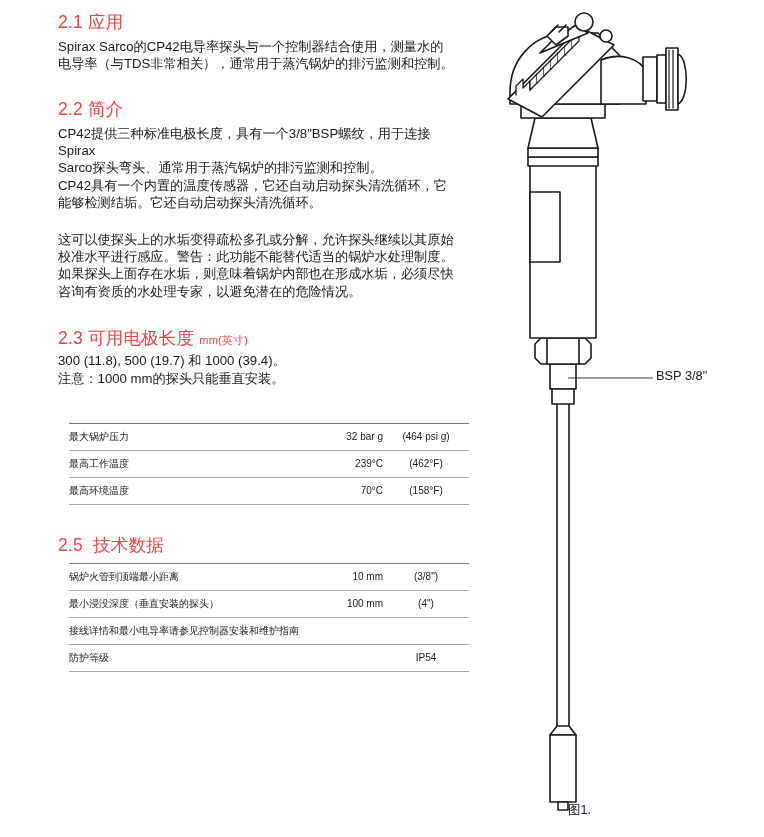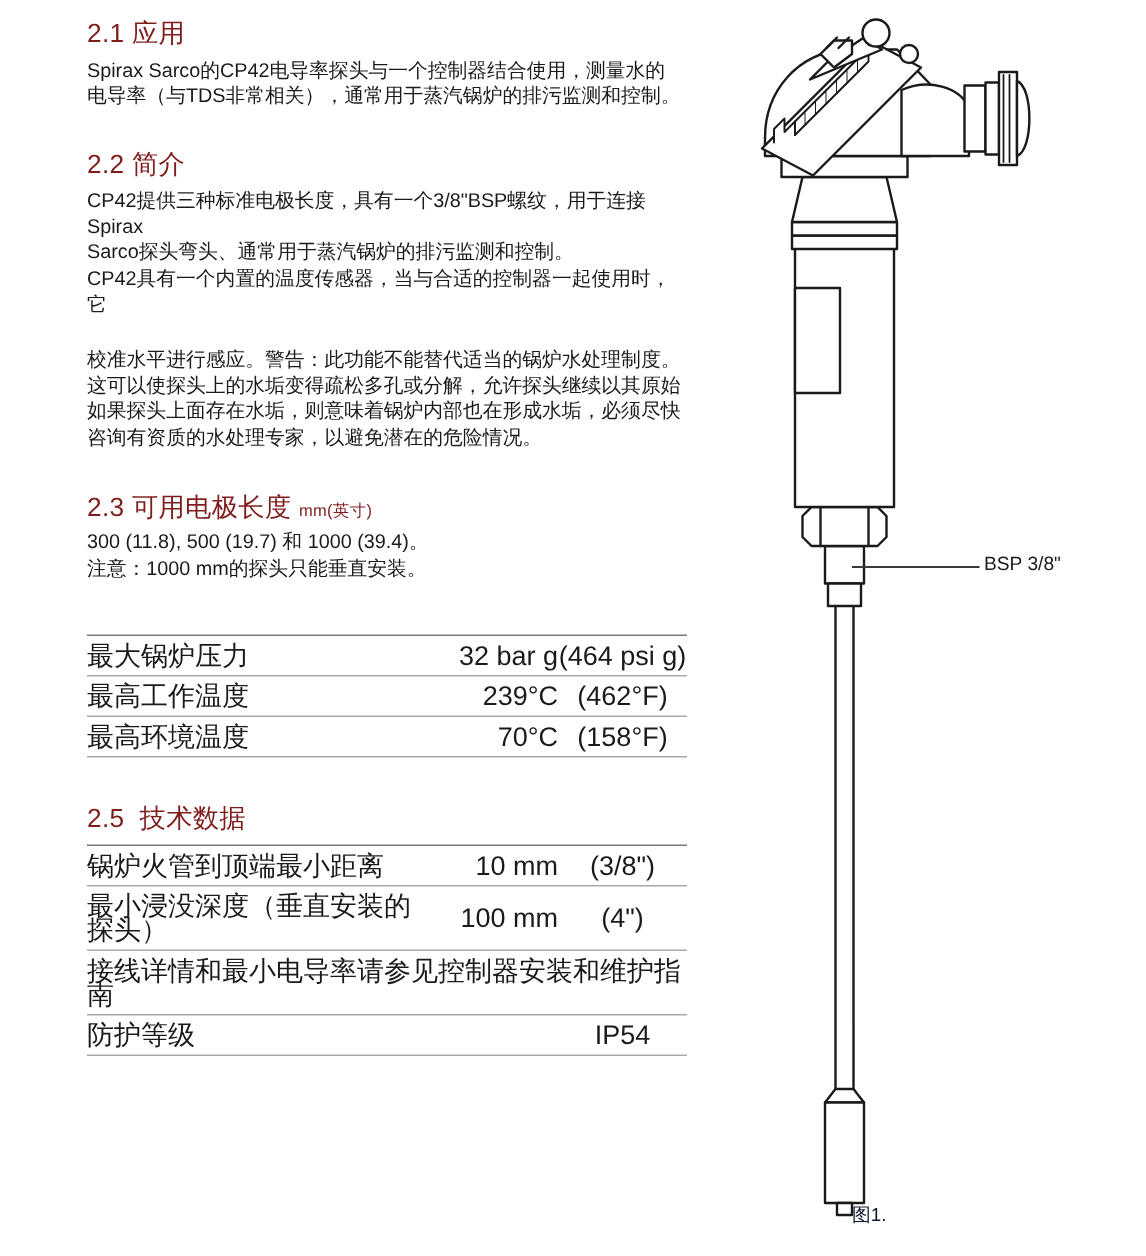--- a/index.html
+++ b/index.html
@@ -23,21 +23,21 @@
     top: 0;
     width: 400px;
   }
 
   .section { margin: 0; }
 
   .sec-heading {
     font-size: 17.5px;
     font-weight: 400;
     letter-spacing: 0.2px;
-    color: #7f1d1d;
+    color: #ef4444;
     margin: 0;
     line-height: 1.25;
     white-space: pre;
   }
   .sec-heading .unit {
     font-size: 11px;
   }
 
   .body-text {
     font-size: 13.2px;
@@ -48,22 +48,23 @@
 
   .gap-sm { height: 4px; }
   .gap-md { height: 14px; }
   .gap-lg { height: 22px; }
   .gap-xl { height: 30px; }
 
   
   table.spec {
     border-collapse: collapse;
     width: 400px;
-    font-size: 18px;
+    font-size: 10px;
     margin-top: 6px;
+    margin-left: 11px;
   }
   table.spec td {
     padding: 5px 0 5px 0;
     border-bottom: 1px solid #a8a8a8;
     vertical-align: middle;
     line-height: 16px;
   }
   table.spec tr:first-child td { border-top: 1px solid #7a7a7a; }
   td.c-label { text-align: left;  width: 218px; }
   td.c-val   { text-align: right; width: 96px; padding-right: 2px;}
@@ -102,24 +103,25 @@
     <div class="body-text">电导率（与TDS非常相关），通常用于蒸汽锅炉的排污监测和控制。</div>
   </div>
 
   <div class="gap-xl" style="height:26px"></div>
 
   <div class="section">
     <div class="sec-heading">2.2 简介</div>
     <div class="gap-sm"></div>
     <div class="body-text">CP42提供三种标准电极长度，具有一个3/8"BSP螺纹，用于连接Spirax</div>
     <div class="body-text">Sarco探头弯头、通常用于蒸汽锅炉的排污监测和控制。</div>
-    <div class="body-text">CP42具有一个内置的温度传感器，当与合适的控制器一起使用时，它</div>
+    <div class="body-text">CP42具有一个内置的温度传感器，它还自动启动探头清洗循环，它</div>
+    <div class="body-text">能够检测结垢。它还自动启动探头清洗循环。</div>
     <div class="gap-lg" style="height:19px"></div>
+    <div class="body-text">这可以使探头上的水垢变得疏松多孔或分解，允许探头继续以其原始</div>
     <div class="body-text">校准水平进行感应。警告：此功能不能替代适当的锅炉水处理制度。</div>
-    <div class="body-text">这可以使探头上的水垢变得疏松多孔或分解，允许探头继续以其原始</div>
     <div class="body-text">如果探头上面存在水垢，则意味着锅炉内部也在形成水垢，必须尽快</div>
     <div class="body-text">咨询有资质的水处理专家，以避免潜在的危险情况。</div>
   </div>
 
   <div class="gap-xl" style="height:28px"></div>
 
   <div class="section">
     <div class="sec-heading"><span>2.3 可用电极长度 </span><span class="unit">mm(英寸)</span></div>
     <div class="gap-sm" style="height:2px"></div>
     <div class="body-text">300 (11.8), 500 (19.7) 和 1000 (39.4)。</div>

